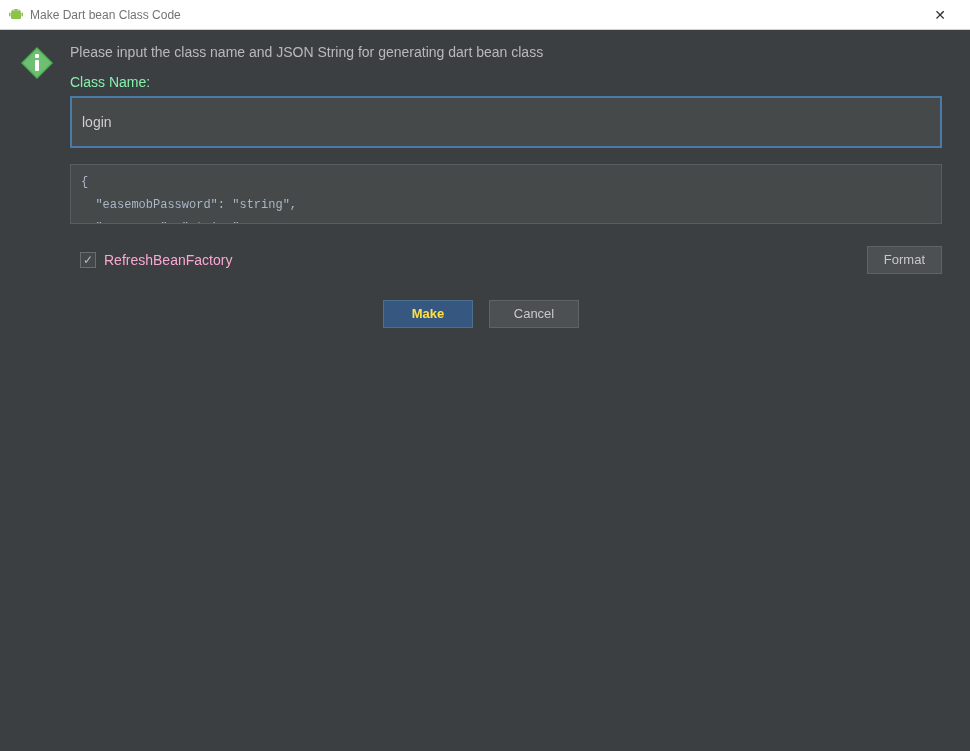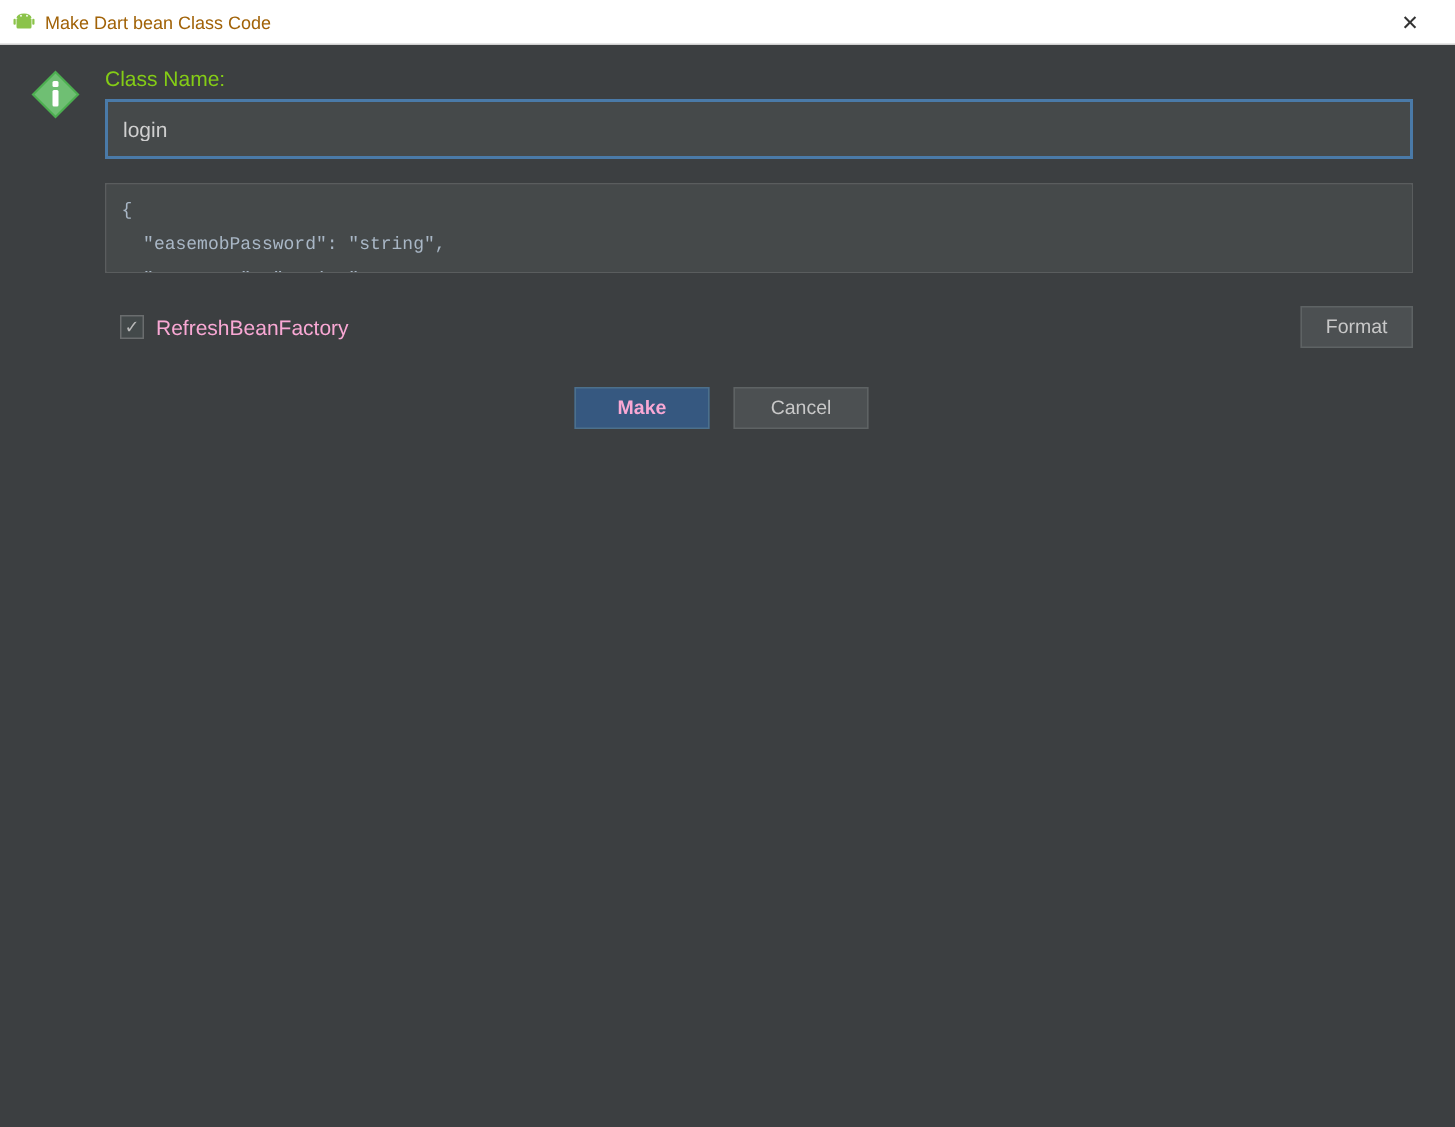--- a/index.html
+++ b/index.html
@@ -21,21 +21,21 @@
     align-items: center;
     padding: 0 8px;
     color: #000;
     border-bottom: 1px solid #d0d0d0;
   }
   .titlebar .app-icon {
     width: 16px; height: 16px;
     margin-right: 6px;
     display:flex;align-items:center;justify-content:center;
   }
-  .titlebar .title { flex: 1; font-size: 12px; color:#a16207; }
+  .titlebar .title { flex: 1; font-size: 12px; color:#737373; }
   .titlebar .close {
     width: 44px; height: 28px;
     display: flex; align-items: center; justify-content: center;
     font-size: 14px; color: #333;
     cursor: pointer;
   }
   .content {
     flex: 1;
     display: flex;
     flex-direction: column;
@@ -48,28 +48,28 @@
     margin-top: 2px;
     flex-shrink:0;
   }
   .main-col { flex:1; display:flex; flex-direction:column; }
   .instruction {
     color: #b9b9b9;
     font-size: 14px;
     margin-bottom: 14px;
   }
   .label {
-    color: #84cc16;
+    color: #86efac;
     font-size: 14px;
     margin-bottom: 6px;
   }
   .class-input-wrap {
     border: 2px solid #4a7aa8;
     background: #45494a;
-    height: 40px;
+    height: 52px;
     padding: 16px 10px;
     display:flex; align-items:center;
     margin-bottom: 16px;
   }
   .class-input {
     background: transparent;
     border: none;
     outline: none;
     color: #cfcfcf;
     font-size: 14px;
@@ -121,21 +121,21 @@
   }
   .button-bar {
     display:flex;
     justify-content:center;
     gap: 16px;
     padding: 26px 0 10px 0;
   }
   .btn-primary {
     background:#365880;
     border:1px solid #4c708c;
-    color:#f9a8d4;
+    color:#fde047;
     font-weight:600;
     min-width:90px;
   }
   .btn-secondary {
     background:#4c5052;
     border:1px solid #5e6364;
     min-width:90px;
     align-items:center;
   }
 </style>
@@ -163,20 +163,21 @@
   <div class="top-row">
     <div class="info-icon">
       <svg viewBox="0 0 34 34" width="34" height="34">
         <polygon points="17,1 33,17 17,33 1,17" fill="#4caf50"></polygon>
         <polygon points="17,3 31,17 17,31 3,17" fill="#6fbf73"></polygon>
         <rect x="15" y="8" width="4" height="4" rx="1" fill="#fff"></rect>
         <rect x="15" y="14" width="4" height="11" rx="1" fill="#fff"></rect>
       </svg>
     </div>
     <div class="main-col">
+      <div class="instruction">Please input the class name and JSON String for generating dart bean class</div>
 
       <div class="label">Class Name:</div>
       <div class="class-input-wrap">
         <input class="class-input" type="text" value="login" style="">
       </div>
 
       <textarea class="json-area" spellcheck="false" style="">{
   "easemobPassword": "string",
   "username": "string"
 }</textarea>

